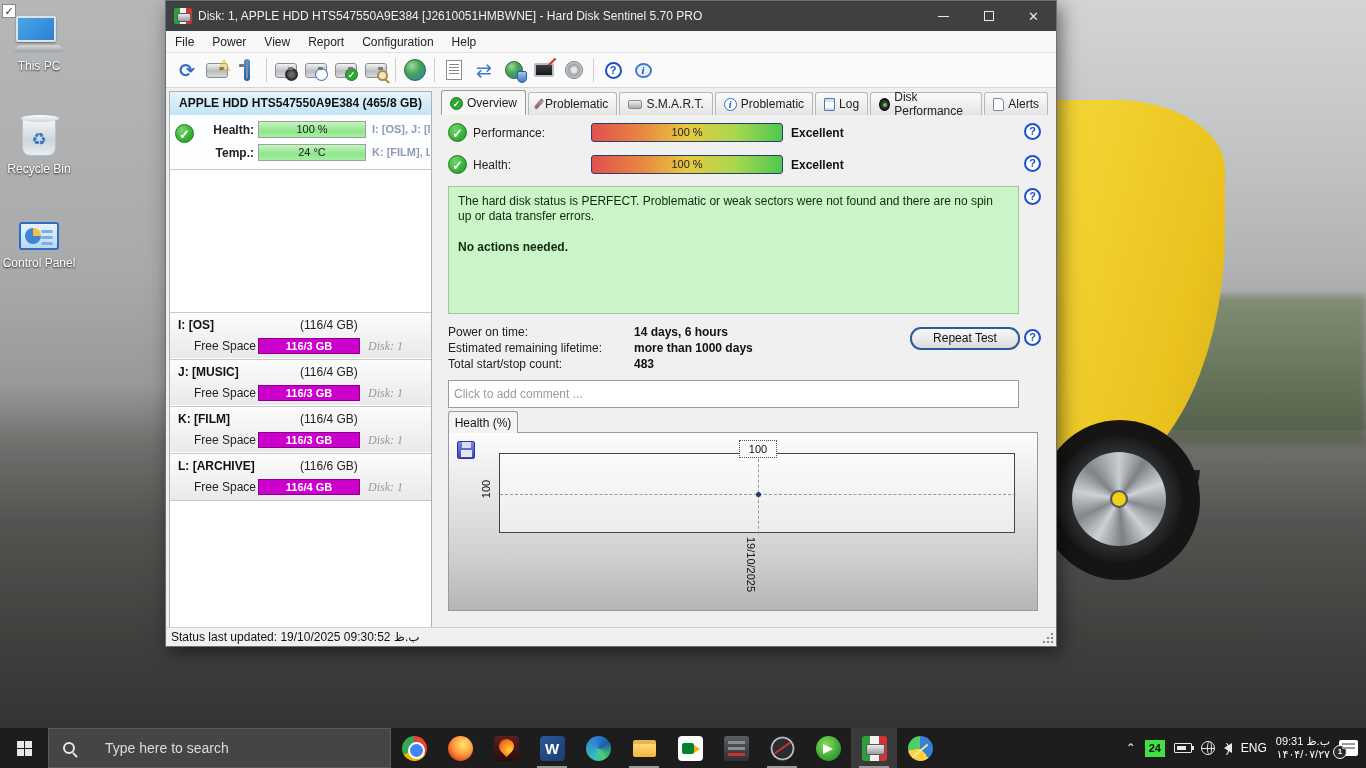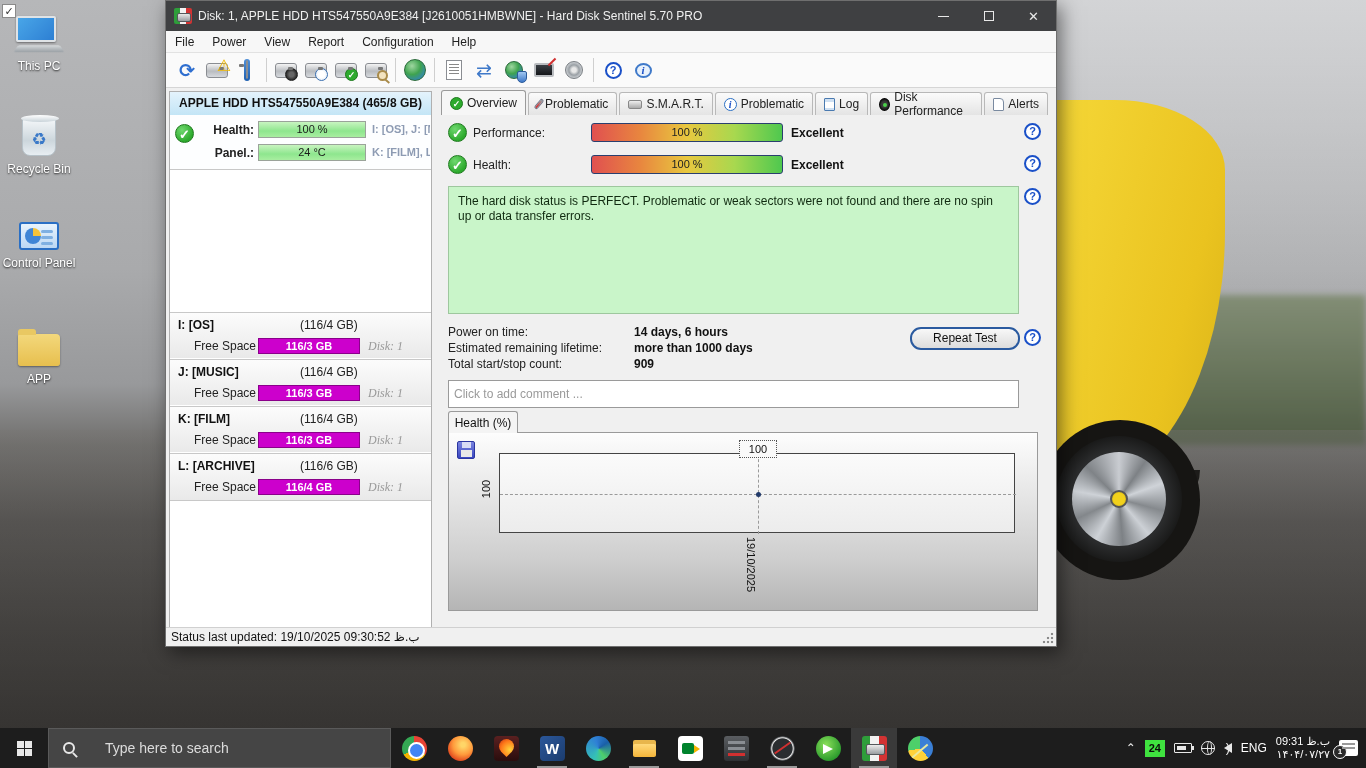--- a/index.html
+++ b/index.html
@@ -276,24 +276,20 @@
   <div class="dsk-ico" style="left:0;top:222px;">
     <span class="ig">
       <div class="cpl">
           <div class="pie"></div>
           <span class="sl" style="top:6px;"></span>
           <span class="sl" style="top:12px;"></span>
           <span class="sl" style="top:18px;"></span>
         </div></span>
     <div class="lbl">Control Panel</div>
   </div>
-  <div class="dsk-ico" style="left:0;top:328px;">
-    <span class="ig"><div class="folder"></div></span>
-    <div class="lbl">APP</div>
-  </div>
 
   <div id="win">
     <div id="titlebar">
       <span class="app-ico"></span>
       <span>Disk: 1, APPLE HDD HTS547550A9E384 [J2610051HMBWNE]  -  Hard Disk Sentinel 5.70 PRO</span>
       <span class="win-btns">
         <span class="win-btn">
             <span class="mn"></span>
           </span>
         <span class="win-btn">
@@ -373,21 +369,21 @@
           <span class="g-info">i</span>
         </span>
     </div>
 
     <div id="left-panel">
       <div id="disk-card">
         <div class="hdr">APPLE HDD HTS547550A9E384 (465/8 GB)</div>
         <span class="chk abs" style="left:5px;top:32px;">✓</span>
         <span class="mini-lbl abs" style="left:36px;top:31px;width:48px;text-align:right;">Health:</span>
         <span class="green-bar abs" style="left:88px;top:29px;width:108px;height:17px;">100 %</span>
-        <span class="mini-lbl abs" style="left:36px;top:54px;width:48px;text-align:right;">Panel.:</span>
+        <span class="mini-lbl abs" style="left:36px;top:54px;width:48px;text-align:right;">Temp.:</span>
         <span class="green-bar abs" style="left:88px;top:52px;width:108px;height:17px;">24 °C</span>
         <span class="drives abs" style="left:202px;top:31px;width:58px;">I: [OS], J: [MU</span>
         <span class="drives abs" style="left:202px;top:54px;width:58px;">K: [FILM], L: [</span>
       </div>
 
       <div class="part" style="top:220px;">
         <span class="nm">I: [OS]</span>
         <span class="sz">(116/4 GB)</span>
         <span class="fl">Free Space</span>
         <span class="fbar">116/3 GB</span>
@@ -455,29 +451,30 @@
     <span class="help-ico abs" style="left:858px;top:122px;">?</span>
 
     <span class="chk abs" style="left:282px;top:154px;">✓</span>
     <span class="stat-lbl abs" style="left:307px;top:157px;">Health:</span>
     <span class="score-bar" style="left:425px;top:154px;">100 %</span>
     <span class="rating abs" style="left:625px;top:157px;">Excellent</span>
     <span class="help-ico abs" style="left:858px;top:154px;">?</span>
 
     <div id="status-box">
       <div>The hard disk status is PERFECT. Problematic or weak sectors were not found and there are no spin up or data transfer errors.</div>
+      <div style="font-weight:bold;margin-top:16px;">No actions needed.</div>
     </div>
     <span class="help-ico abs" style="left:858px;top:187px;">?</span>
 
     <span class="stat-lbl abs" style="left:282px;top:324px;">Power on time:</span>
     <span class="stat-val abs" style="left:468px;top:324px;">14 days, 6 hours</span>
     <span class="stat-lbl abs" style="left:282px;top:340px;">Estimated remaining lifetime:</span>
     <span class="stat-val abs" style="left:468px;top:340px;">more than 1000 days</span>
     <span class="stat-lbl abs" style="left:282px;top:356px;">Total start/stop count:</span>
-    <span class="stat-val abs" style="left:468px;top:356px;">909</span>
+    <span class="stat-val abs" style="left:468px;top:356px;">483</span>
     <div id="repeat-btn">Repeat Test</div>
     <span class="help-ico abs" style="left:858px;top:328px;">?</span>
 
     <input id="comment-box" placeholder="Click to add comment ..." style="">
 
     <div id="chart-tab">Health (%)</div>
     <div id="chart-panel">
       <span class="floppy"></span>
       <div id="plot">
         <div id="gridline-h"></div>

